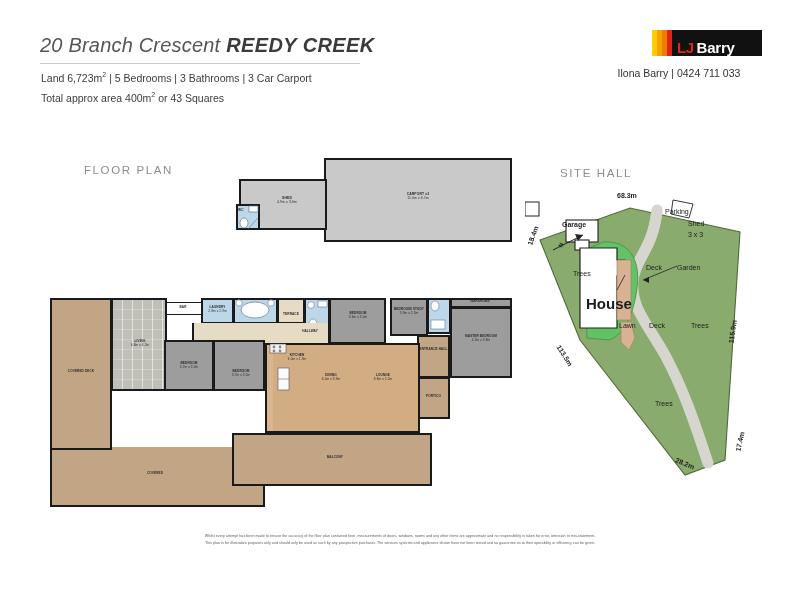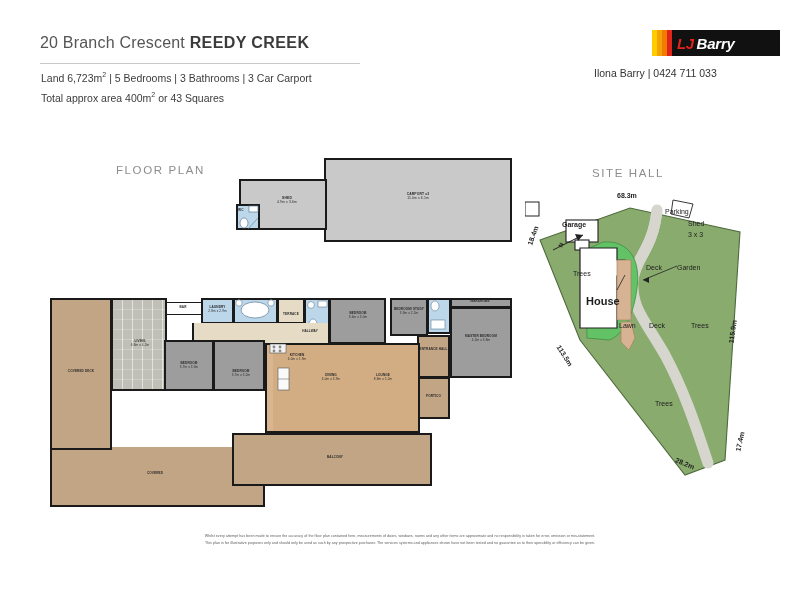--- a/index.html
+++ b/index.html
@@ -4,37 +4,37 @@
 <style>
   html,body{margin:0;padding:0;}
   body{
     width:800px;height:600px;background:#ffffff;
     font-family:"Liberation Sans",sans-serif;color:#333;
     position:relative;overflow:hidden;
   }
   .page{position:absolute;inset:0;}
 
   
-  .hdr-title{position:absolute;left:40px;top:34px;font-size:16px;color:#555;font-weight:400;letter-spacing:.2px;white-space:nowrap;}
+  .hdr-title{position:absolute;left:40px;top:34px;font-size:20px;color:#555;font-weight:400;letter-spacing:.2px;white-space:nowrap;font-style:italic;}
   .hdr-title b{font-weight:700;color:#3b3b3b;letter-spacing:.4px;}
   .hdr-rule{position:absolute;left:40px;top:63px;width:320px;height:1px;background:#c9c9c9;}
   .hdr-sub{position:absolute;left:41px;font-size:10.5px;color:#3c3c3c;white-space:nowrap;}
   .hdr-sub.l1{top:71px;}
   .hdr-sub.l2{top:91px;}
   .hdr-sub sup{font-size:7px;vertical-align:super;}
 
-  .logo{position:absolute;left:652px;top:30px;width:128px;height:26px;background:#111;display:flex;align-items:center;font-style:italic;}
+  .logo{position:absolute;left:652px;top:30px;width:110px;height:26px;background:#111;display:flex;align-items:flex-end;}
   .logo .stripes{display:flex;height:100%;}
   .logo .stripes i{display:block;width:5px;height:100%;}
   .logo .lj{color:#e2231a;font-weight:700;font-size:15px;padding:0 3px 0 5px;letter-spacing:-.5px;}
   .logo .hk{color:#fff;font-weight:700;font-size:15px;letter-spacing:-.2px;}
-  .agent{position:absolute;left:594px;top:67px;width:170px;font-size:10.5px;color:#333;white-space:nowrap;}
-
-  
-  .sec-label{position:absolute;font-size:11.5px;letter-spacing:1.6px;color:#8d8d8d;margin-left:32px;}
+  .agent{position:absolute;left:594px;top:67px;width:170px;text-align:center;font-size:10.5px;color:#333;white-space:nowrap;}
+
+  
+  .sec-label{position:absolute;font-size:11.5px;letter-spacing:1.6px;color:#8d8d8d;}
   .sec-floor{left:84px;top:164px;}
   .sec-site{left:560px;top:167px;}
 
   
   .fp{position:absolute;left:40px;top:150px;width:480px;height:340px;}
   .room{position:absolute;box-sizing:border-box;border:2px solid #1a1a1a;}
   .lbl{position:absolute;text-align:center;line-height:1.25;color:#2b2b2b;
        font-size:3.1px;letter-spacing:.12px;transform:scale(1);pointer-events:none;}
   .lbl .nm{display:block;font-weight:700;}
   .lbl .dm{display:block;}
@@ -276,21 +276,21 @@
     <div class="sp-dim" style="left:28px;top:172px;transform:rotate(58deg);">113.5m</div>
     <div class="sp-dim" style="left:150px;top:280px;transform:rotate(22deg);">28.2m</div>
     <div class="sp-dim" style="left:205px;top:258px;transform:rotate(-78deg);">17.4m</div>
     <div class="sp-dim" style="left:196px;top:148px;transform:rotate(-82deg);">115.9m</div>
 
     <div class="sp-txt b" style="left:37px;top:41px;">Garage</div>
     <div class="sp-txt" style="left:140px;top:28px;">Parking</div>
     <div class="sp-txt" style="left:163px;top:40px;">Shed</div>
     <div class="sp-txt" style="left:163px;top:51px;">3 x 3</div>
     <div class="sp-txt" style="left:48px;top:90px;">Trees</div>
-    <div class="sp-txt b" style="left:61px;top:115px;font-size:11px;">House</div>
+    <div class="sp-txt b" style="left:61px;top:115px;font-size:15px;">House</div>
     <div class="sp-txt" style="left:94px;top:142px;">Lawn</div>
     <div class="sp-txt" style="left:121px;top:84px;">Deck</div>
     <div class="sp-txt" style="left:124px;top:142px;">Deck</div>
     <div class="sp-txt" style="left:152px;top:84px;">Garden</div>
     <div class="sp-txt" style="left:166px;top:142px;">Trees</div>
     <div class="sp-txt" style="left:130px;top:220px;">Trees</div>
     <div class="sp-txt b" style="left:34px;top:62px;transform:rotate(-65deg);font-size:6px;">N</div>
   </div>
 
   <div class="disc">

